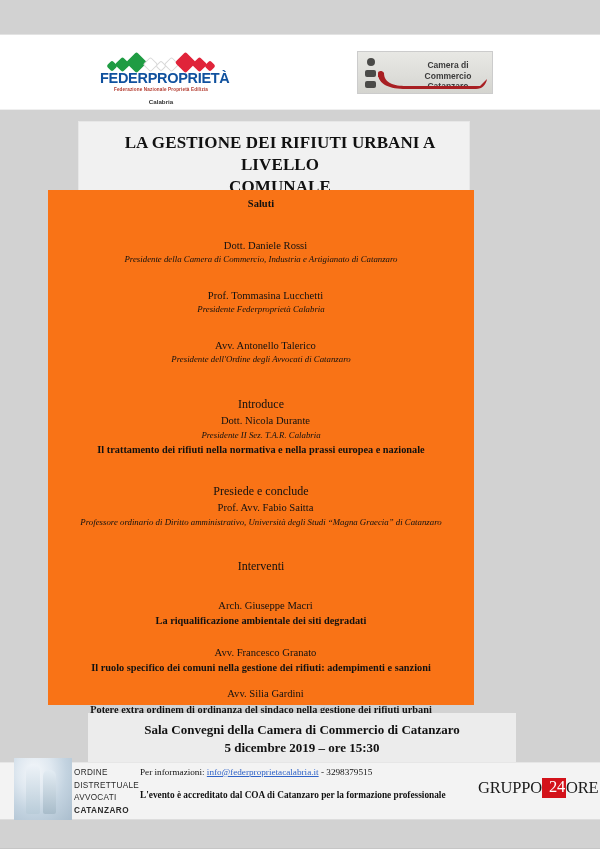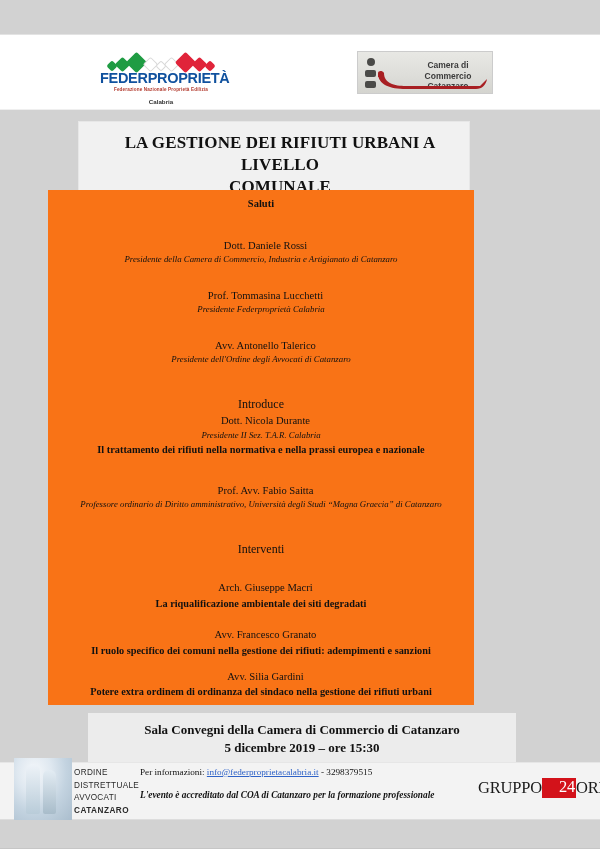--- a/index.html
+++ b/index.html
@@ -261,38 +261,37 @@
   }
   .info-line a {
     color: #2f63c8;
     text-decoration: underline;
   }
   .accredit-line {
     margin-top: 9px;
     font-size: 9.3px;
     font-weight: bold;
     line-height: 1.4;
-    font-style: italic;
   }
 
   
   .g24 {
     position: absolute;
     left: 478px; top: 778px;
     display: flex;
     align-items: center;
     font-family: "Liberation Serif", serif;
     font-size: 16.5px;
     letter-spacing: -0.2px;
     color: #1a1a1a;
   }
   .g24 .sq {
     background: #d3121a;
     color: #ffffff;
-    padding: 1px 1px 2px 17px;
+    padding: 1px 1px 2px 7px;
     margin: 0 0px;
     line-height: 1;
     font-size: 16.5px;
   }
 
   
   .bottom-strip {
     position: absolute;
     left: 0; top: 820px;
     width: 600px; height: 29px;
@@ -377,20 +376,21 @@
   <div class="blk">
     <div class="sec-label">Introduce</div>
     <div class="nm">Dott. Nicola Durante</div>
     <div class="it">Presidente II Sez. T.A.R. Calabria</div>
     <div class="tt">Il trattamento dei rifiuti nella normativa e nella prassi europea e nazionale</div>
   </div>
 
   <div class="sp-26"></div>
 
   <div class="blk">
+    <div class="sec-label">Presiede e conclude</div>
     <div class="nm">Prof. Avv. Fabio Saitta</div>
     <div class="it">Professore ordinario di Diritto amministrativo, Università degli Studi “Magna Graecia” di Catanzaro</div>
   </div>
 
   <div class="sp-30"></div>
 
   <div class="blk sec-label">Interventi</div>
 
   <div class="sp-22"></div>
 

